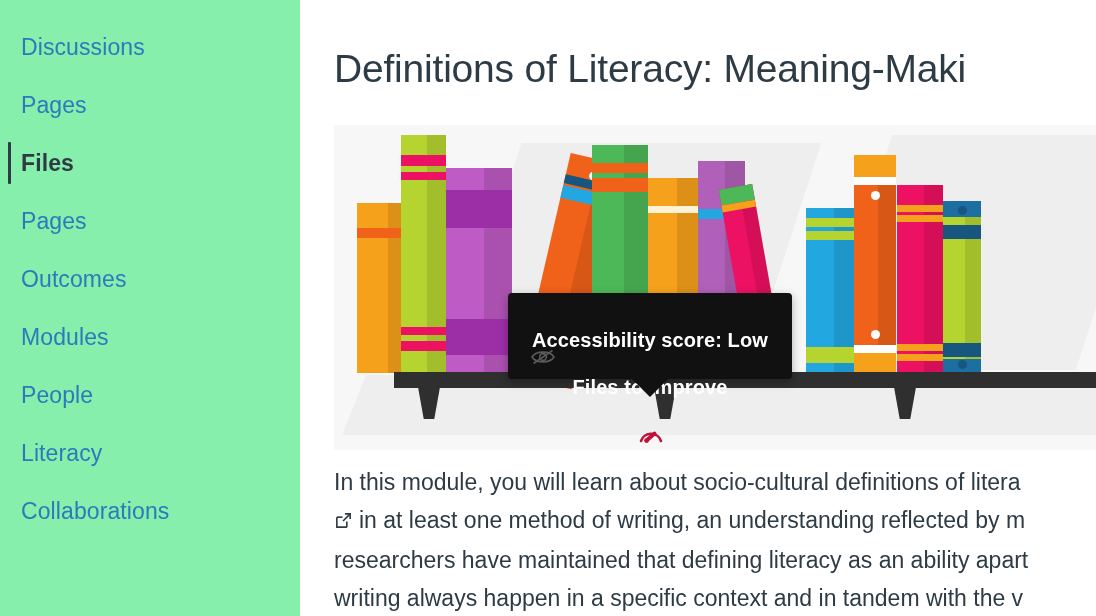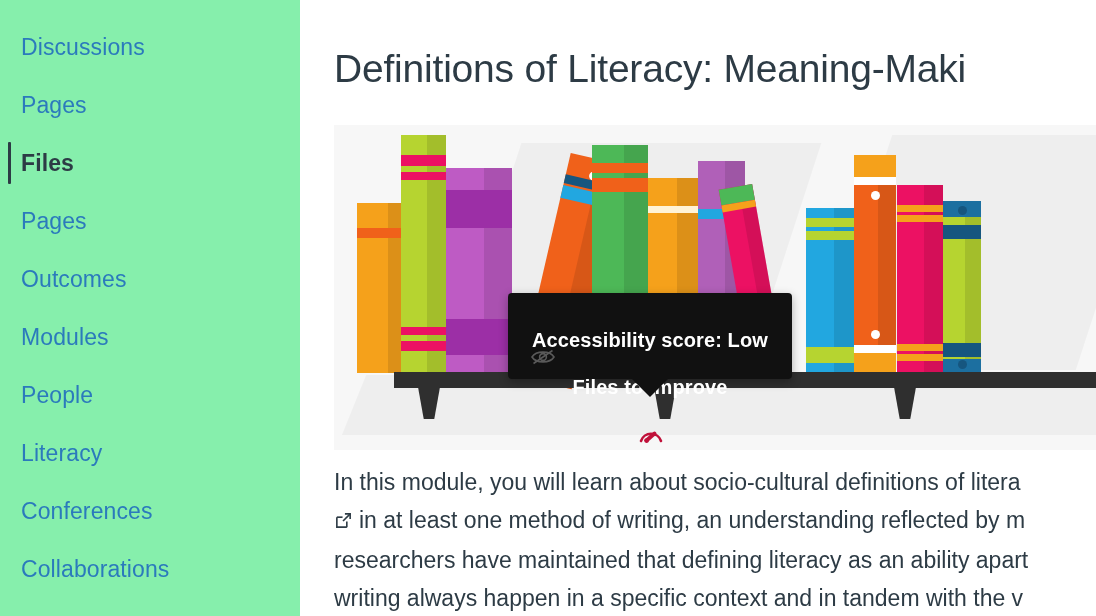--- a/index.html
+++ b/index.html
@@ -214,21 +214,20 @@
 
   <nav id="course-nav">
     <a class="nav-item" href="#">Discussions</a>
     <a class="nav-item" href="#">Pages</a>
     <a class="nav-item active" href="#">Files</a>
     <a class="nav-item" href="#">Pages</a>
     <a class="nav-item" href="#">Outcomes</a>
     <a class="nav-item" href="#">Modules</a>
     <a class="nav-item" href="#">People</a>
     <a class="nav-item" href="#">Literacy</a>
-    <a class="nav-item" href="#">Conferences</a>
     <a class="nav-item" href="#">Collaborations</a>
   </nav>
 
   <main id="content">
 
     <h1 id="page-title">Definitions of Literacy: Meaning-Maki</h1>
 
     <div id="banner-wrap">
       <div id="bookshelf">
 

